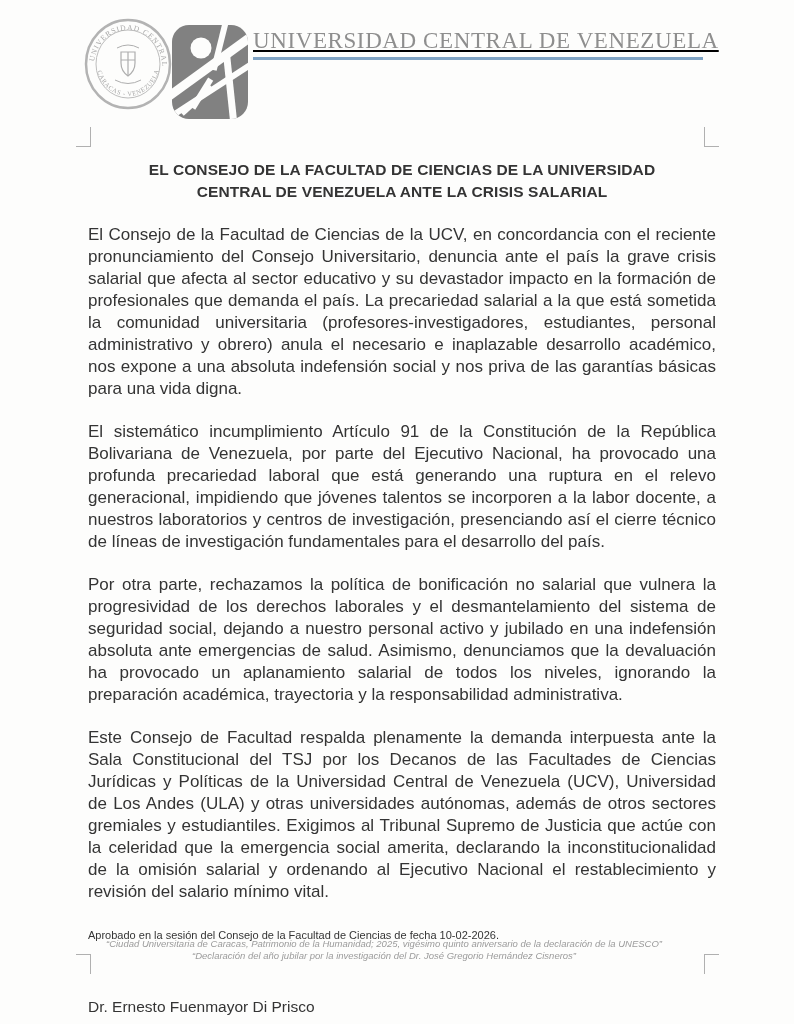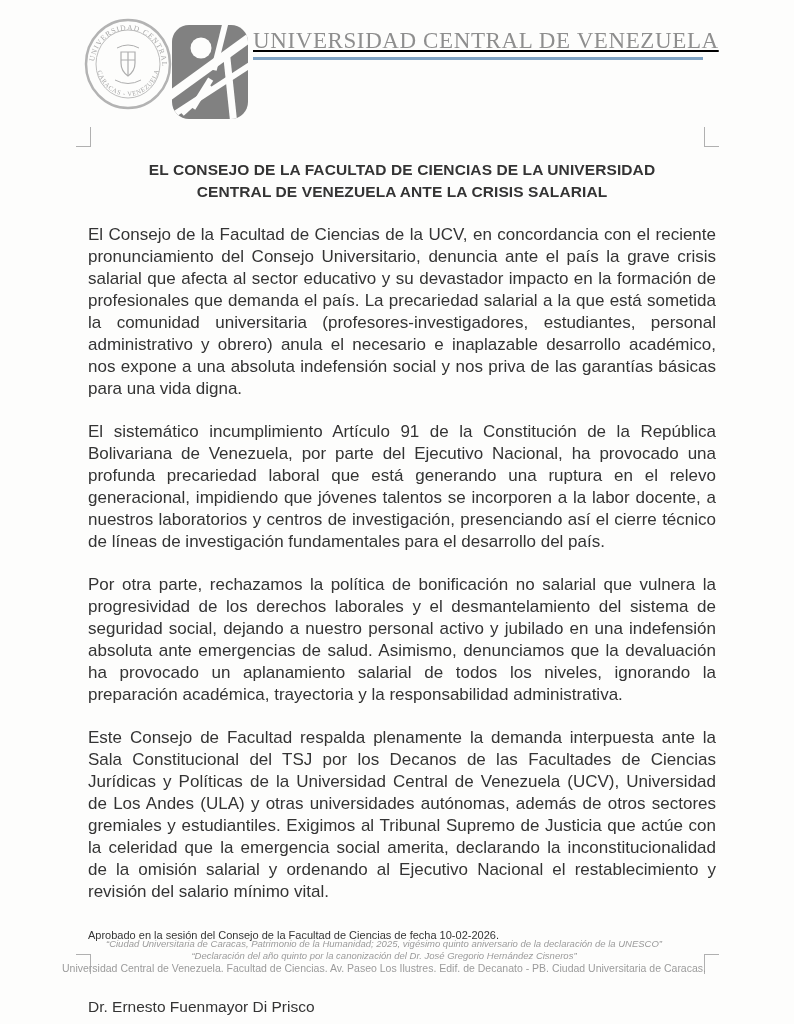--- a/index.html
+++ b/index.html
@@ -116,17 +116,16 @@
     <p class="approval">Aprobado en la sesión del Consejo de la Facultad de Ciencias de fecha 10-02-2026.</p>
 
     <div class="signature">
       <div>Dr. Ernesto Fuenmayor Di Prisco</div>
       <div>Decano</div>
     </div>
   </div>
 
   <div class="footer">
     <div class="quote">“Ciudad Universitaria de Caracas, Patrimonio de la Humanidad; 2025, vigésimo quinto aniversario de la declaración de la UNESCO”</div>
-    <div class="quote">“Declaración del año quinto por la canonización del Dr. José Gregorio Hernández Cisneros”</div>
-    <div class="addr">Universidad Central de Venezuela. Facultad de Ciencias. Av. Paseo Los Ilustres. Edif. de Decanato - PB. Ciudad Universitaria de Caracas.</div>
+    <div class="quote">“Declaración del año jubilar por la investigación del Dr. José Gregorio Hernández Cisneros”</div>
   </div>
 
 </div>
 
 </body></html>

